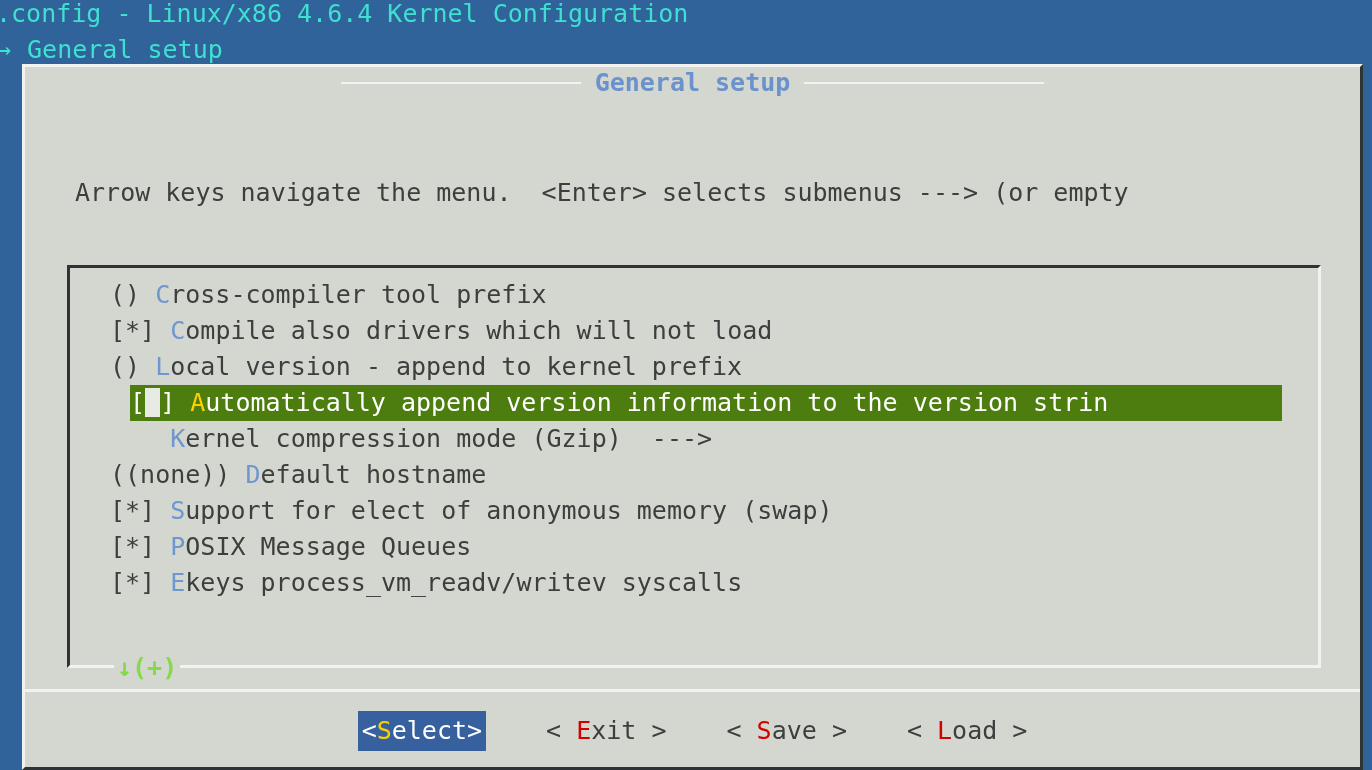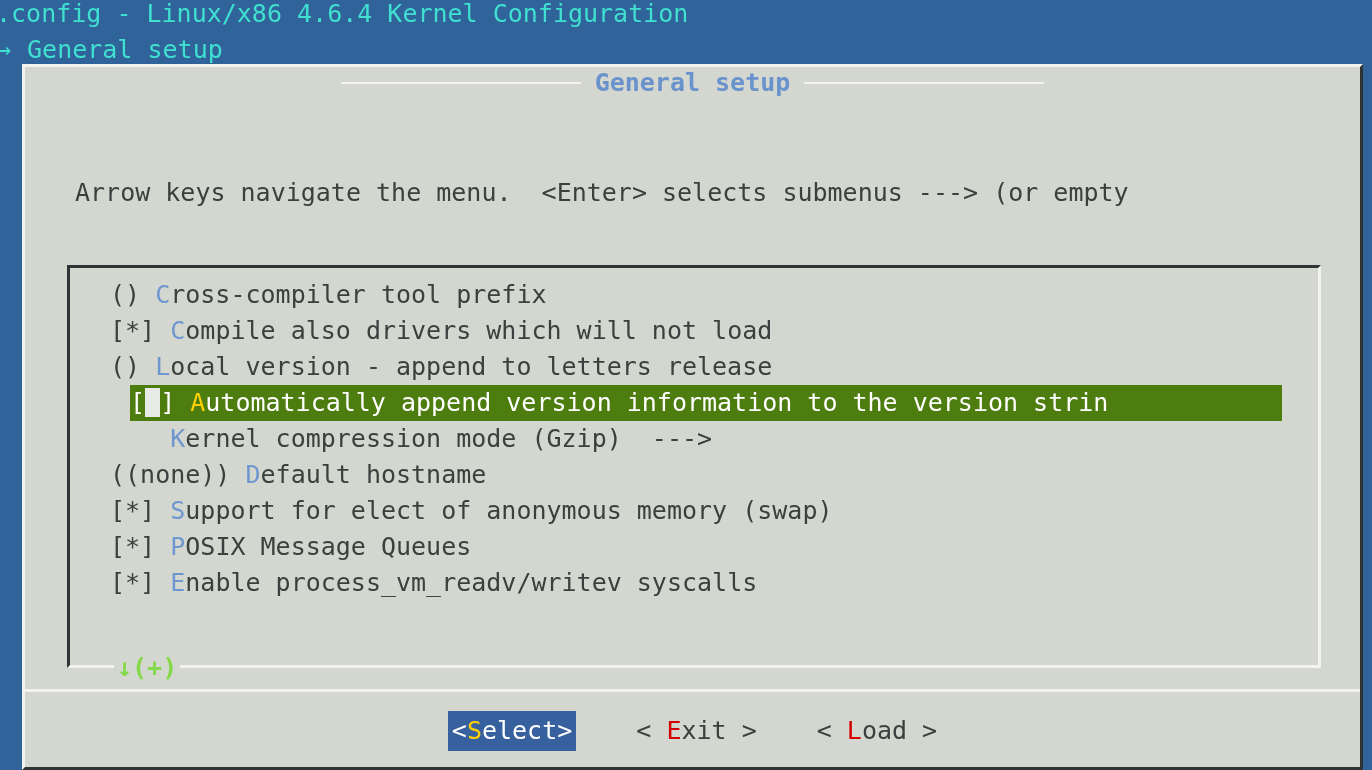--- a/index.html
+++ b/index.html
@@ -225,32 +225,33 @@
       <div>Arrow keys navigate the menu.  &lt;Enter&gt; selects submenus ---&gt; (or empty</div>
       <div>submenus ----).  Highlighted letters are hotkeys.  Pressing &lt;Y&gt;</div>
       <div>includes, &lt;N&gt; excludes, &lt;M&gt; modularizes features.  Press &lt;Esc&gt;&lt;Esc&gt; to</div>
       <div>exit, &lt;?&gt; for Help, &lt;/&gt; for Search.  Legend: [*] built-in  [ ]</div>
     </div>
 
     <div class="listbox">
       <div class="listitems" id="listitems">
           <div class="row"><span>() </span><span class="hot">C</span><span>ross-compiler tool prefix</span></div>
           <div class="row"><span>[*] </span><span class="hot">C</span><span>ompile also drivers which will not load</span></div>
-          <div class="row"><span>() </span><span class="hot">L</span><span>ocal version - append to letters release</span></div>
+          <div class="row"><span>() </span><span class="hot">L</span><span>ocal version - append to kernel prefix</span></div>
           <div class="row selected"><span>[</span><span class="cursor"> </span><span>] </span><span class="hot">A</span><span>utomatically append version information to the version strin</span></div>
           <div class="row"><span>    </span><span class="hot">K</span><span>ernel compression mode (Gzip)  ---&gt;</span></div>
           <div class="row"><span>((none)) </span><span class="hot">D</span><span>efault hostname</span></div>
           <div class="row"><span>[*] </span><span class="hot">S</span><span>upport for elect of anonymous memory (swap)</span></div>
           <div class="row"><span>[*] </span><span class="hot">P</span><span>OSIX Message Queues</span></div>
-          <div class="row"><span>[*] </span><span class="hot">E</span><span>nable process_vm_readv/writev syscalls</span></div>
+          <div class="row"><span>[*] </span><span class="hot">E</span><span>keys process_vm_readv/writev syscalls</span></div>
         </div>
       <div class="scrollmark">↓(+)</div>
     </div>
 
     <div class="buttonbar-sep"></div>
     <div class="buttonbar" id="buttonbar">
         <div class="btn active"><span>&lt;</span><span class="hot">S</span><span>elect&gt;</span></div>
         <div class="btn"><span>&lt; </span><span class="hot">E</span><span>xit &gt;</span></div>
+        <div class="btn"><span>&lt; </span><span class="hot">S</span><span>ave &gt;</span></div>
         <div class="btn"><span>&lt; </span><span class="hot">L</span><span>oad &gt;</span></div>
       </div>
 
   </div>
 </div>
 
 </body></html>

